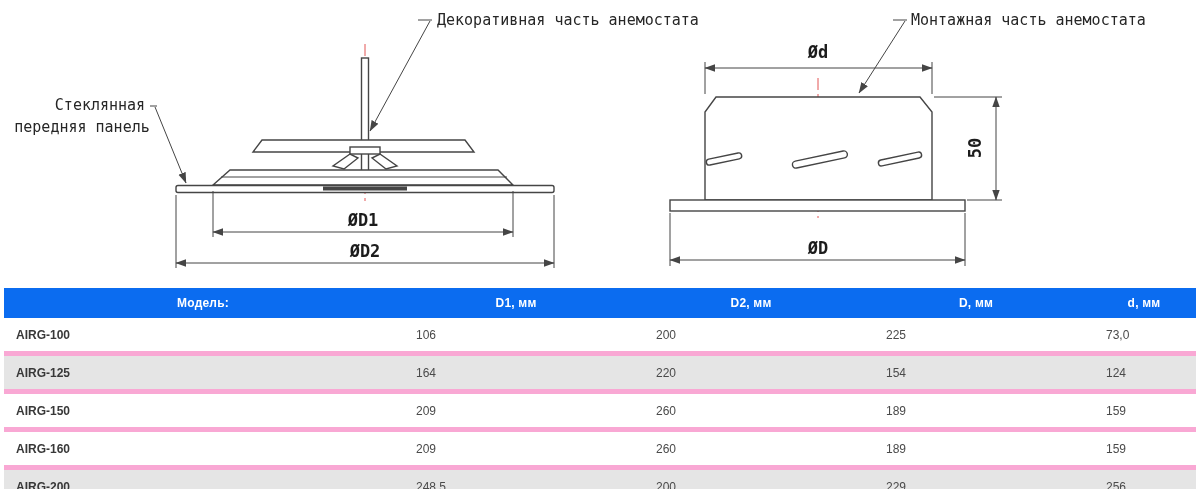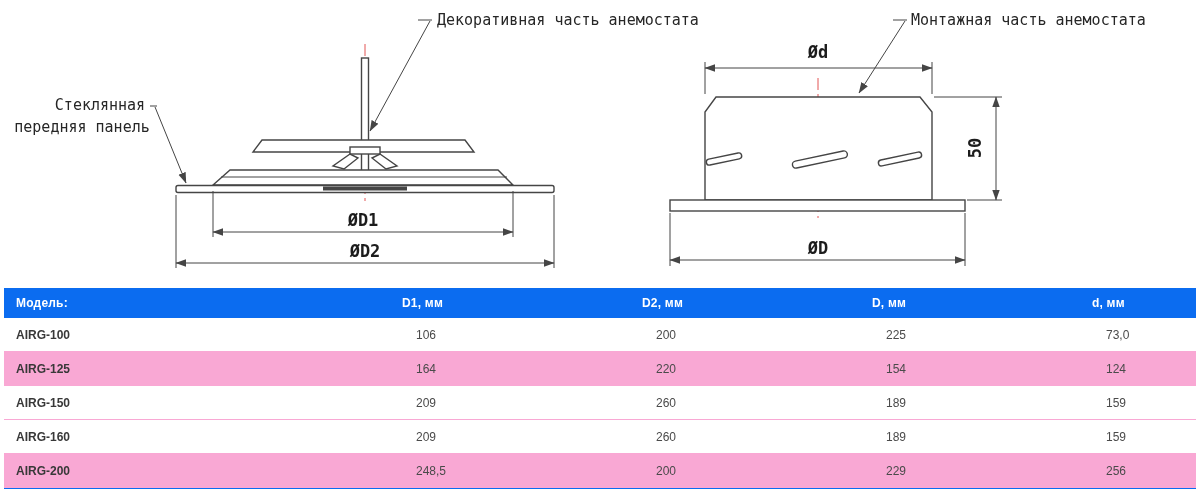--- a/index.html
+++ b/index.html
@@ -21,29 +21,29 @@
   .spec-table{
     width:1192px;margin:3px 4px 0 4px;border-collapse:collapse;table-layout:fixed;
     font-size:12px;
   }
   .spec-table col.c-model{width:386px;}
   .spec-table col.c-d1{width:240px;}
   .spec-table col.c-d2{width:230px;}
   .spec-table col.c-d{width:220px;}
   .spec-table col.c-ds{width:116px;}
   .spec-table th{
-    background:#0b6cf0;color:#ffffff;font-weight:bold;text-align:left;
+    background:#0b6cf0;color:#ffffff;font-weight:bold;text-align:center;
     height:30px;padding:0 0 0 12px;letter-spacing:.2px;
   }
   .spec-table td{
-    height:33px;padding:0;border-bottom:1px solid #f9a8d4;color:#4a4a4a;
+    height:33px;padding:0;border-bottom:5px solid #f9a8d4;color:#4a4a4a;
   }
   .spec-table td.model{font-weight:bold;color:#383838;padding-left:12px;}
   .spec-table td.val{padding-left:26px;}
-  .spec-table tr.row-alt td{background:#f9a8d4;}
+  .spec-table tr.row-alt td{background:#e5e5e5;}
   .next-bar{width:1192px;height:6px;margin:0 4px;background:#0b6cf0;}
 </style>
 </head>
 <body>
 
 <div class="page">
 
   <div class="drawing-wrap">
     <svg width="1200" height="285" viewBox="0 0 1200 285">
       <defs>

